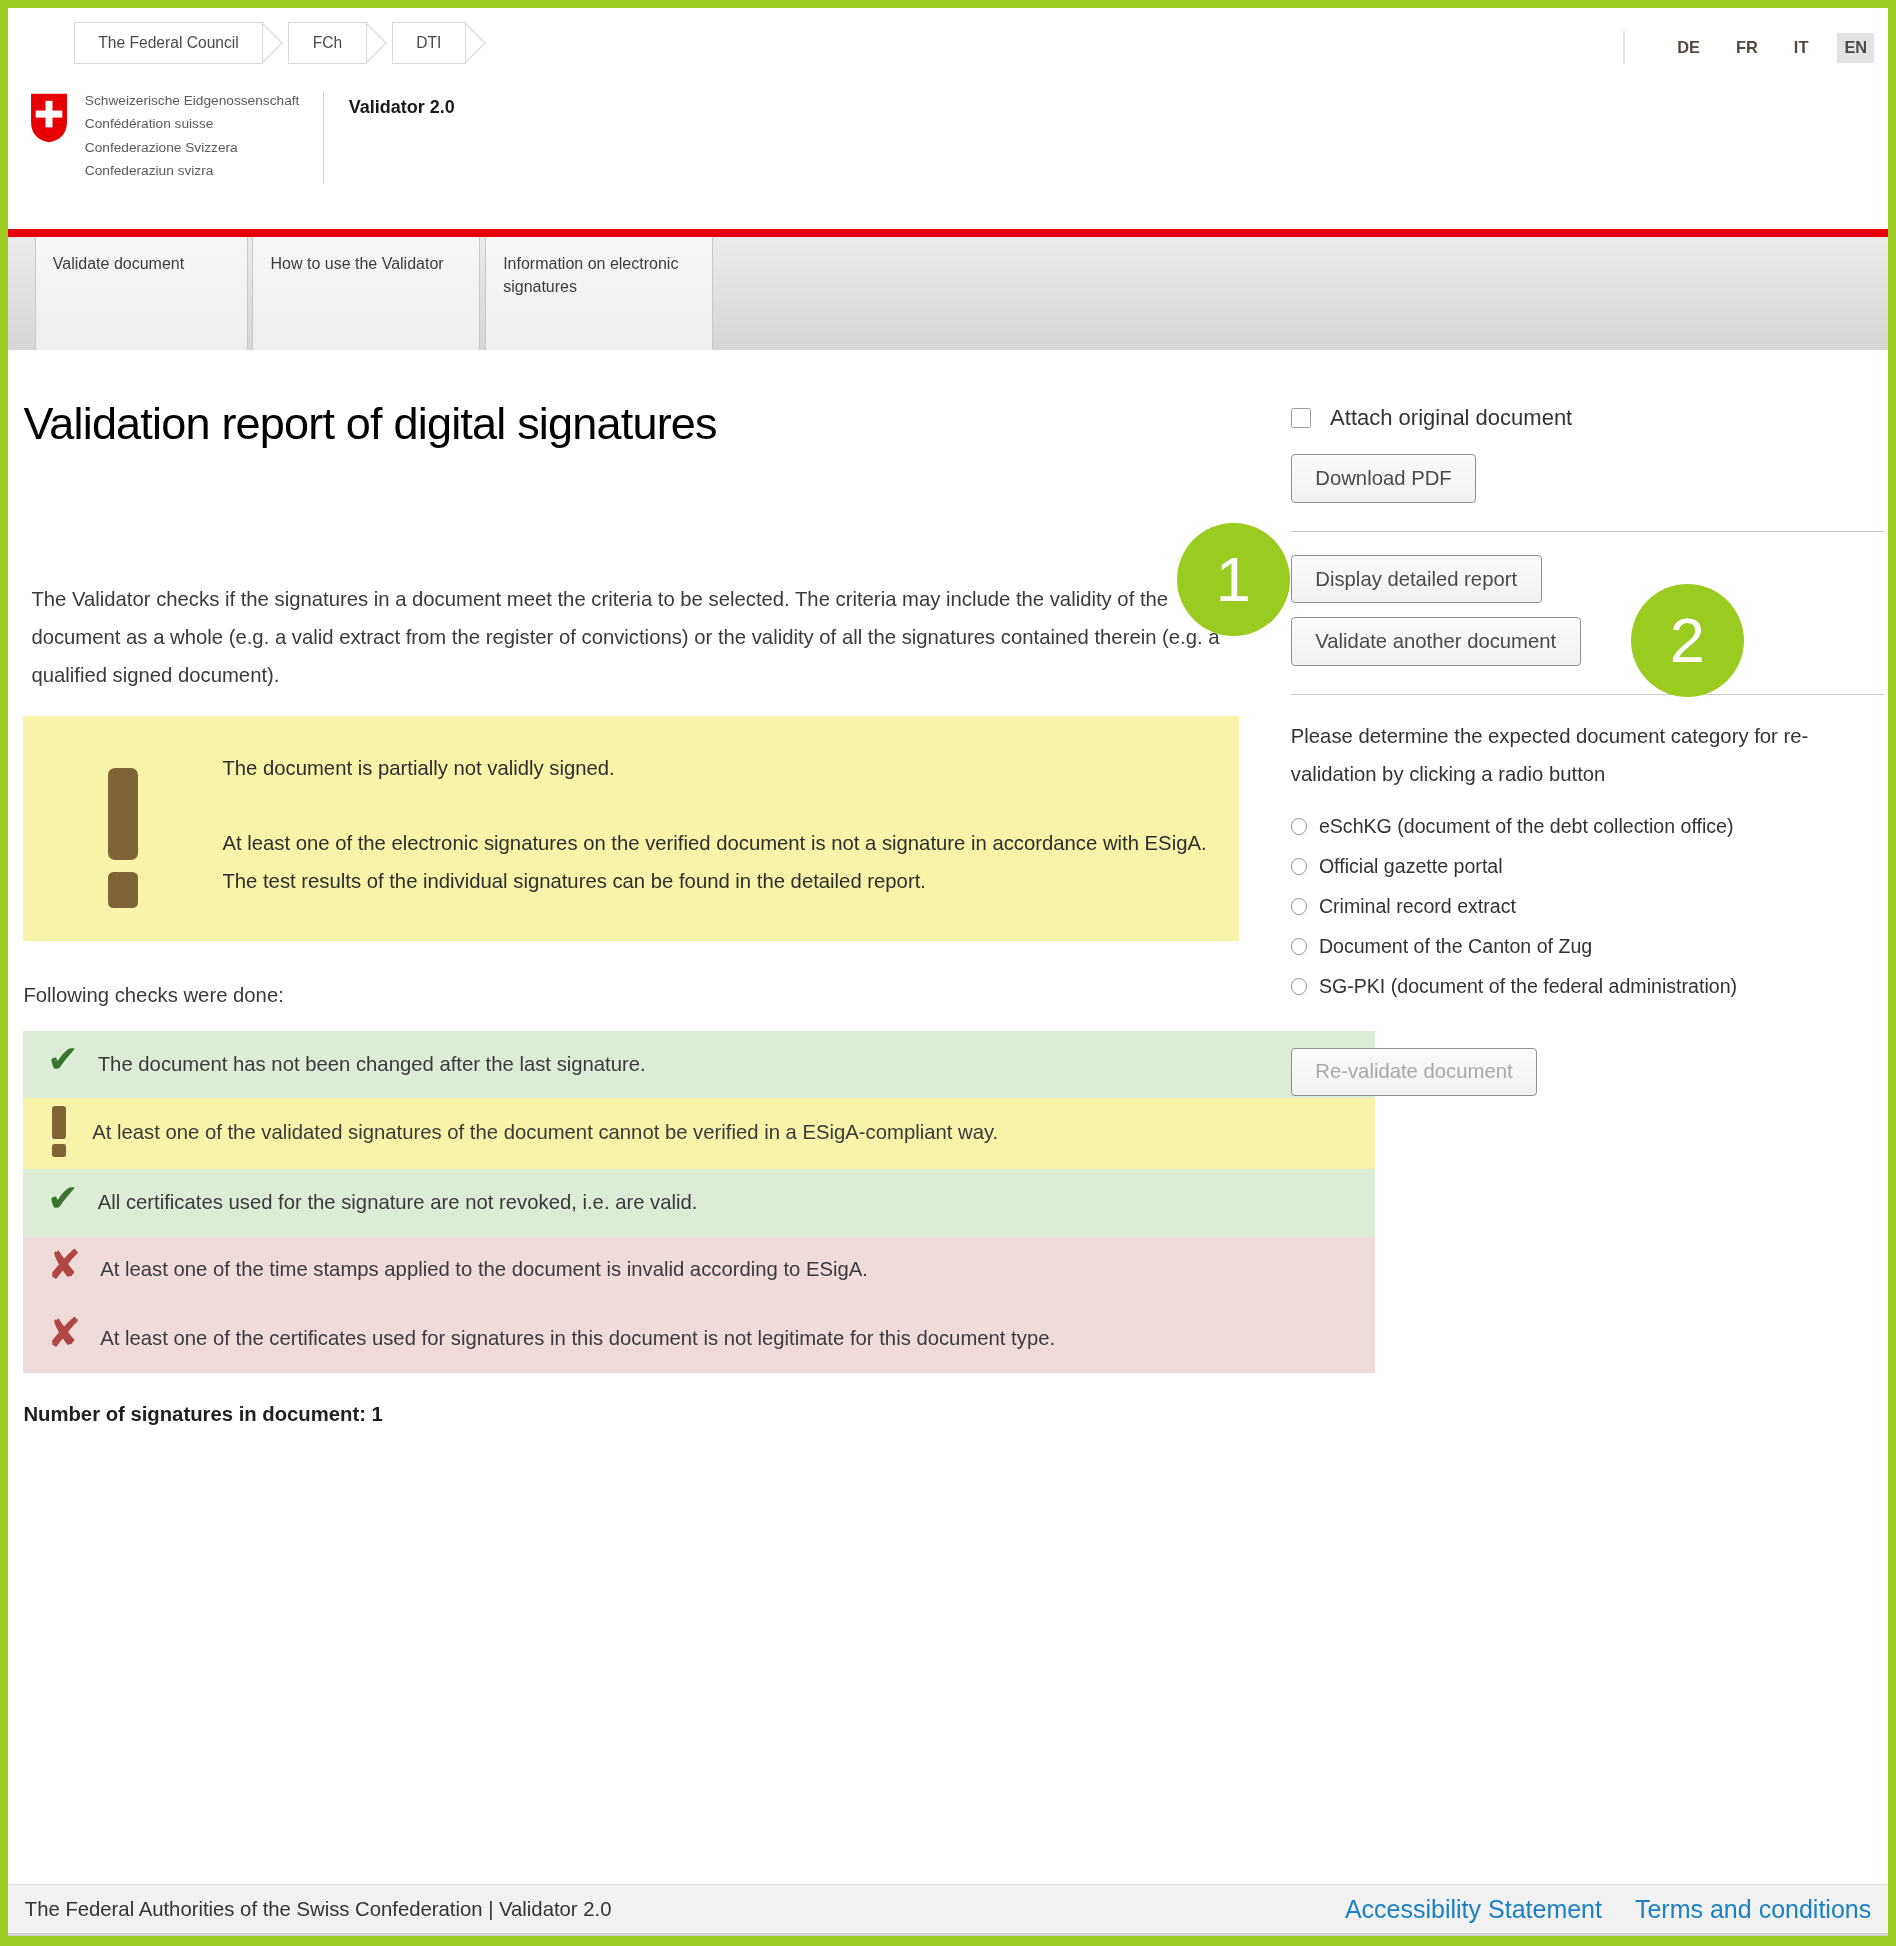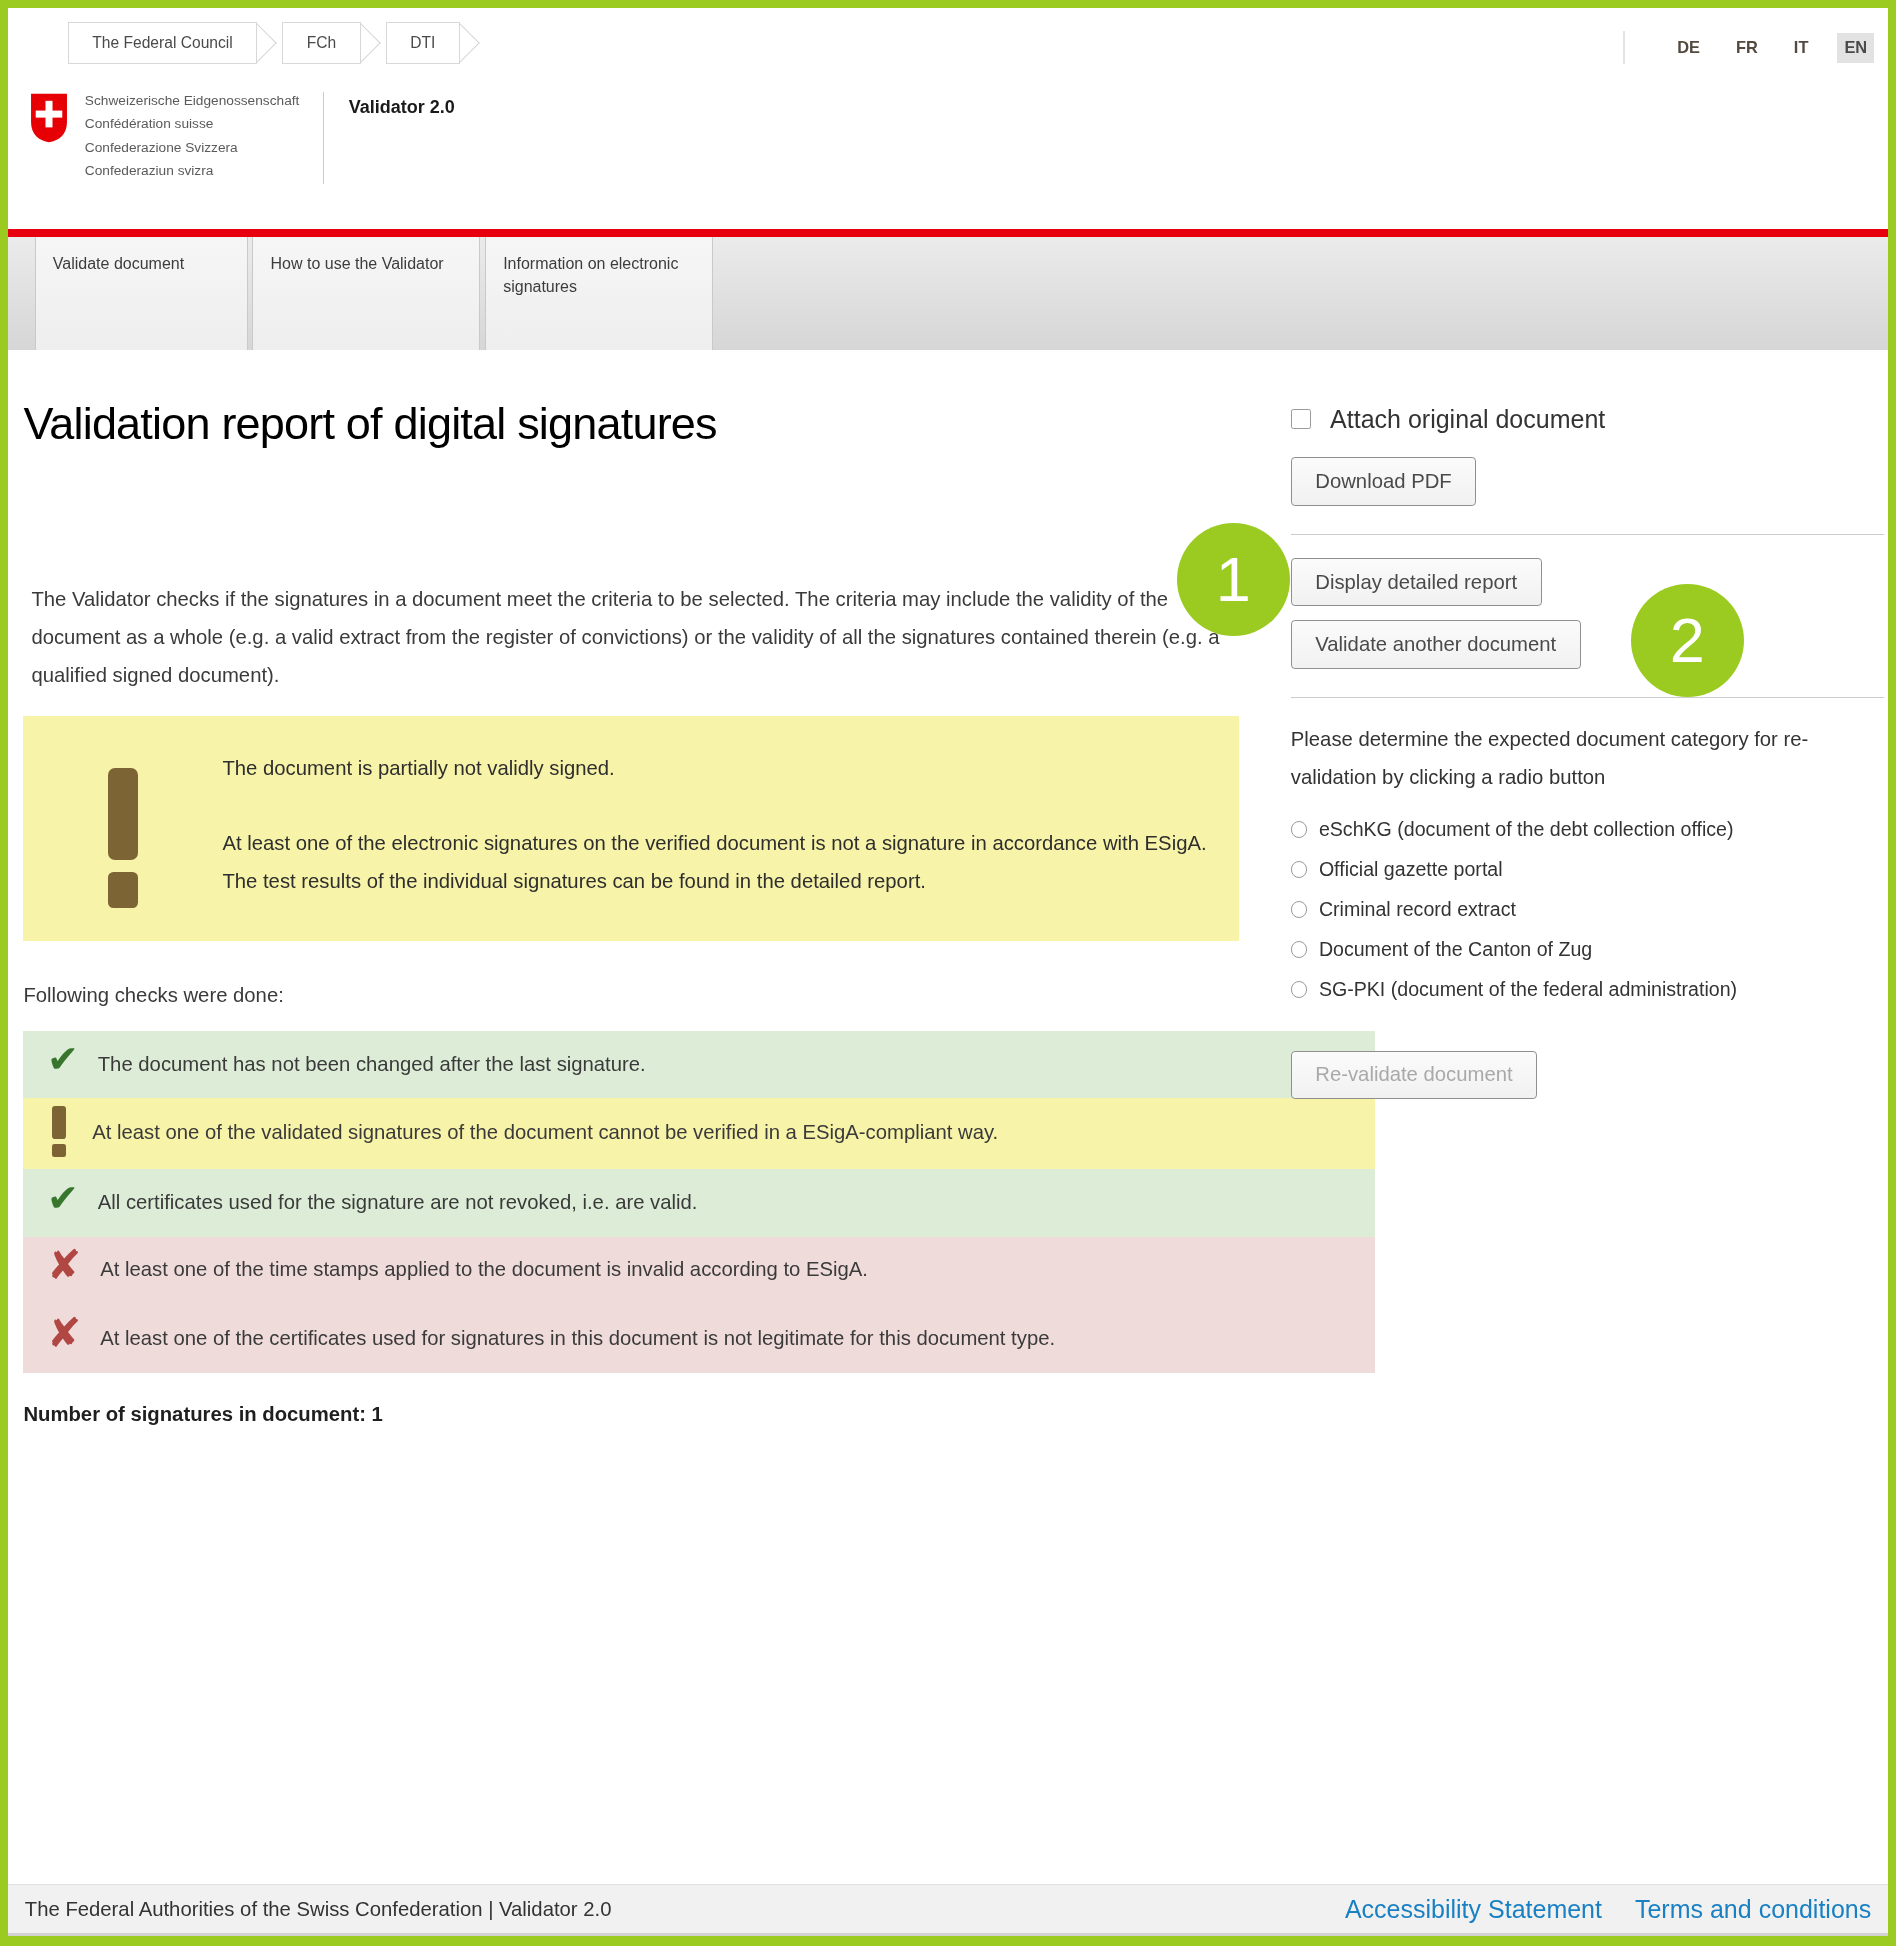--- a/index.html
+++ b/index.html
@@ -9,21 +9,21 @@
     background:#9bcb21;
     font-family:"Liberation Sans", "DejaVu Sans", sans-serif;
     color:#3a3a3a;
   }
   .page {
     position:absolute; left:7.8px; top:7.8px; right:7.8px; bottom:11px;
     background:#ffffff; overflow:hidden;
   }
 
   
-  .breadcrumb { position:absolute; left:16px; top:14px; display:flex; align-items:center;padding-left:44px; }
+  .breadcrumb { position:absolute; left:22px; top:14px; display:flex; align-items:center;padding-left:44px; }
   .crumb-box {
     border:1.6px solid #d8d8d8; background:#fff; color:#4a4a4a;
     height:42px; line-height:39px; padding:0 23.5px; font-size:15.6px; white-space:nowrap;
   }
   .crumb-sep {
     width:28px; height:28px; border-top:1.6px solid #d5d5d5; border-right:1.6px solid #d5d5d5;
     transform:rotate(45deg); margin:0 11px 0 -14px; flex:none;
   }
 
   
@@ -85,21 +85,21 @@
   .warning-glyph .bar { width:14px; height:33px; background:#7d6434; border-radius:3.1px; }
   .warning-glyph .dot { width:14px; height:12.5px; background:#7d6434; border-radius:2.3px; margin-top:5.5px; }
   .signatures-count { margin-top:30px; font-size:20.3px; font-weight:700; color:#1f1f1f; }
 
   
   .sidebar { position:absolute; left:1283px; top:397px; width:593px; }
   .attach-row { display:flex; align-items:center; gap:19px; }
   .checkbox {
     width:20.3px; height:20.3px; border:1.6px solid #9a9a9a; border-radius:2.3px; background:#fff; flex:none;
   }
-  .attach-label { font-size:25px; color:#333; }
+  .attach-label { font-size:22px; color:#333; }
   .btn {
     display:inline-block; margin-top:23.5px; padding:11.7px 23.5px;
     border:1.6px solid #8f8f8f; border-radius:3.9px;
     background:linear-gradient(#fbfbfb,#f1f1f1);
     font-size:20.3px; color:#4a4a4a; cursor:pointer; white-space:nowrap;
   }
   .btn.disabled { color:#a9a9a9; cursor:default; }
   .side-divider { height:0.8px; background:#cccccc; border:0; margin:28px 0 0 0; }
   .radio-prompt { margin-top:22px; font-size:20.3px; line-height:38px; color:#333; width:593px; }
   .radio-list { margin-top:14px; }

